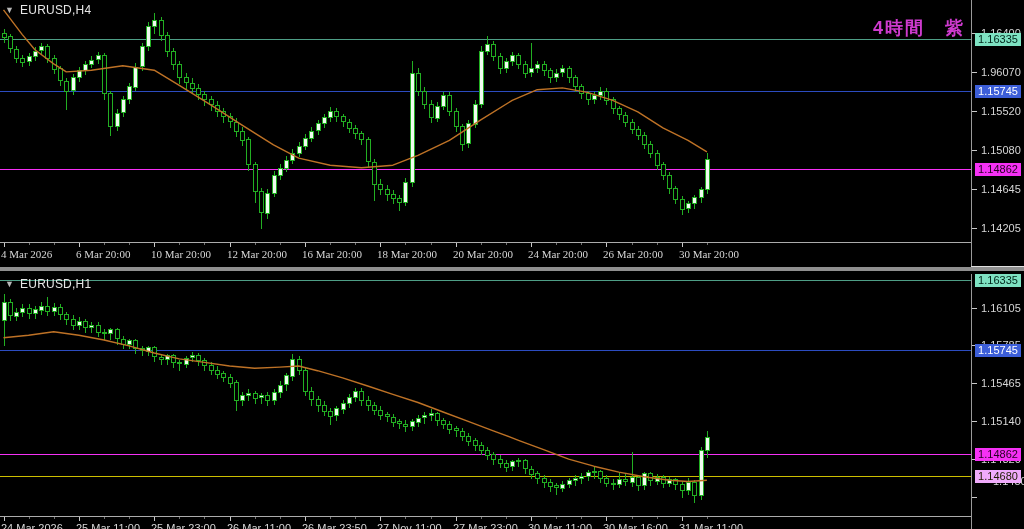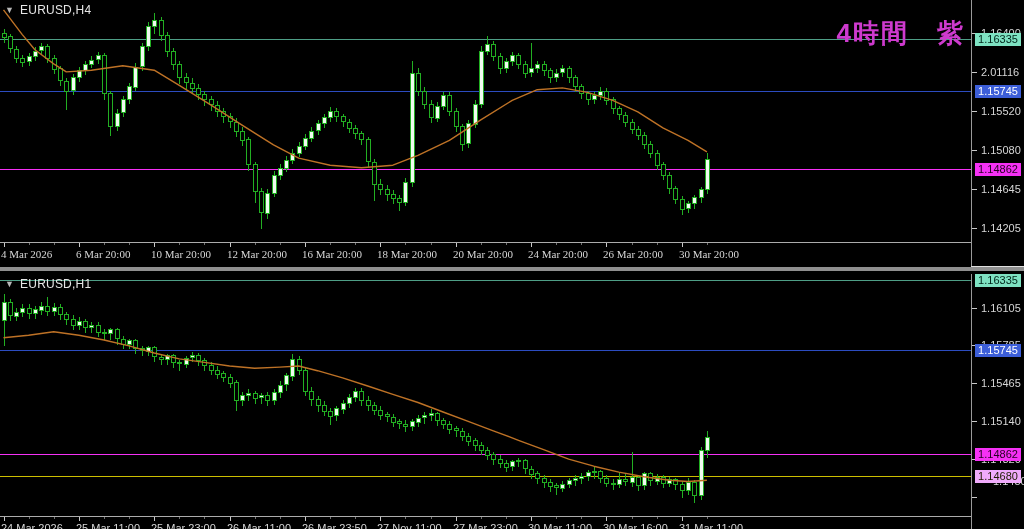--- a/index.html
+++ b/index.html
@@ -10,21 +10,21 @@
   }
   .panel{position:relative;width:1024px;background:#000;}
   .plot{position:absolute;left:0;top:0;width:971px;background:#000;overflow:hidden;}
   .plot svg{position:absolute;left:0;top:0;display:block;}
   .title{
     position:absolute;left:5px;top:3px;color:#E6E6E6;font-size:12px;
     letter-spacing:0.2px;display:flex;align-items:center;gap:6px;z-index:5;
   }
   .tri{color:#B8B8B8;font-size:9px;line-height:10px;cursor:pointer;}
   .annot{
-    position:absolute;right:6px;font-size:26px;letter-spacing:2px;z-index:5;
+    position:absolute;right:6px;font-size:18px;letter-spacing:2px;z-index:5;
     font-weight:bold;white-space:nowrap;
   }
   .annot.h4{top:16px;}
   .annot.h1{top:10px;}
   .taxis{
     position:absolute;left:0;width:971px;border-top:1px solid #ABABAB;background:#000;
   }
   .taxis .tlabel{
     position:absolute;top:5px;color:#D6D6D6;font-size:11px;white-space:nowrap;
   }
@@ -341,21 +341,21 @@
         <div class="tlabel" style="left: 528px;">24 Mar 20:00</div>
         <div class="ttick" style="left: 606px; height: 4px;"></div>
         <div class="tlabel" style="left: 603px;">26 Mar 20:00</div>
         <div class="ttick" style="left: 682px; height: 4px;"></div>
         <div class="tlabel" style="left: 679px;">30 Mar 20:00</div>
       </div>
     <div class="paxis">
         <div class="pdash" style="top: 33px;"></div>
         <div class="plabel" style="top: 27px;">1.16400</div>
         <div class="pdash" style="top: 72px;"></div>
-        <div class="plabel" style="top: 66px;">2.01116</div>
+        <div class="plabel" style="top: 66px;">1.96070</div>
         <div class="pdash" style="top: 111px;"></div>
         <div class="plabel" style="top: 105px;">1.15520</div>
         <div class="pdash" style="top: 150px;"></div>
         <div class="plabel" style="top: 144px;">1.15080</div>
         <div class="pdash" style="top: 189px;"></div>
         <div class="plabel" style="top: 183px;">1.14645</div>
         <div class="pdash" style="top: 228px;"></div>
         <div class="plabel" style="top: 222px;">1.14205</div>
         <div class="chip" style="top: 33px; background: rgb(126, 226, 194); color: rgb(0, 38, 27);">1.16335</div>
         <div class="chip" style="top: 85px; background: rgb(60, 94, 216); color: rgb(255, 255, 255);">1.15745</div>

